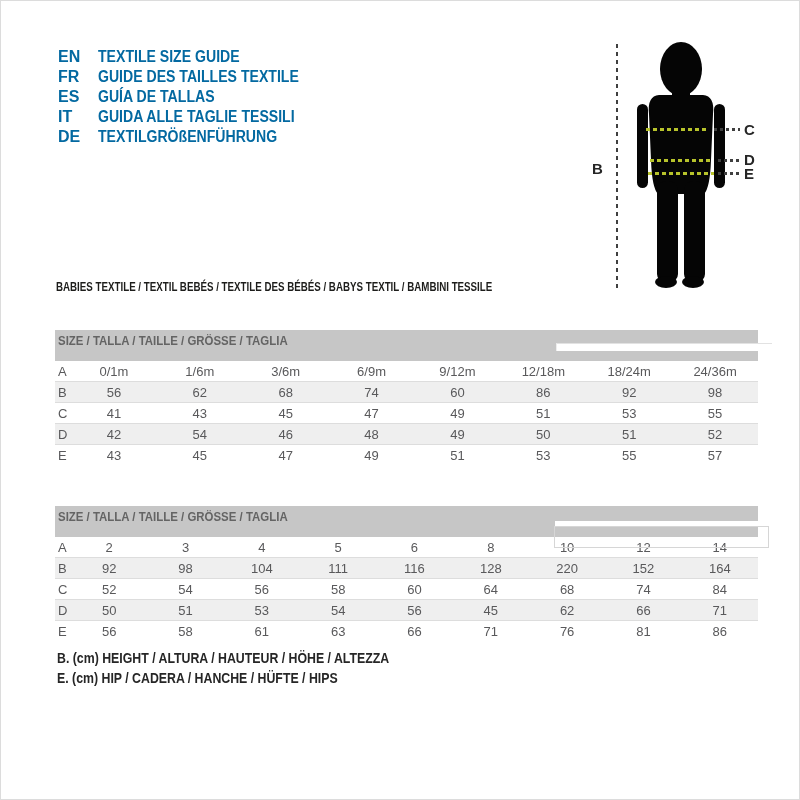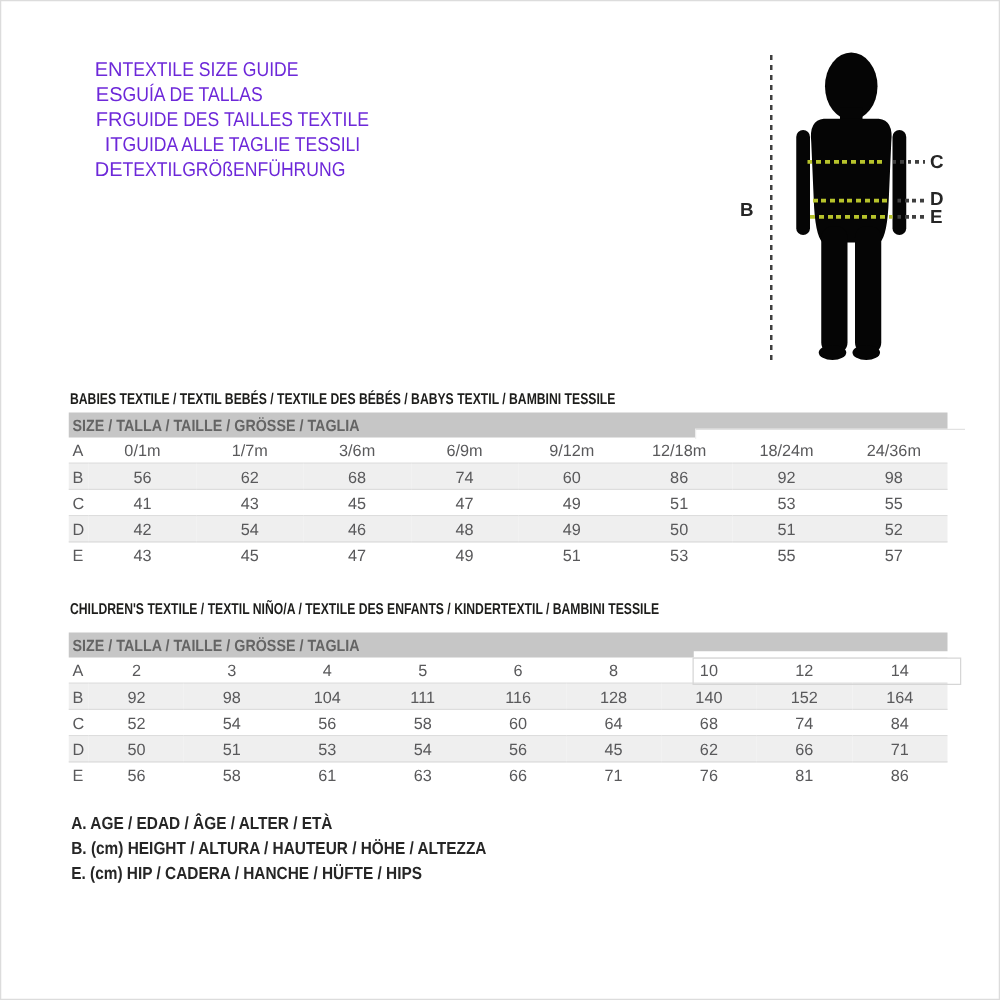--- a/index.html
+++ b/index.html
@@ -6,39 +6,39 @@
   .page{
     position:relative;width:800px;height:800px;background:#ffffff;overflow:hidden;
     font-family:"Liberation Sans","DejaVu Sans",sans-serif;color:#1d1d1b;
     box-shadow:0 0 0 1px #dcdcdc inset;
   }
   .cond{display:inline-block;transform:scaleX(.78);transform-origin:0 50%;white-space:nowrap;}
   .cond90{display:inline-block;transform:scaleX(.88);transform-origin:0 50%;white-space:nowrap;}
 
   
   .lang-list{position:absolute;left:58px;top:47px;}
-  .lang-row{display:flex;height:20px;line-height:20px;font-size:16px;font-weight:400;color:#6d28d9;text-align:right;}
+  .lang-row{display:flex;height:20px;line-height:20px;font-size:16px;font-weight:700;color:#0369a1;}
   .lang-code{width:40px;}
   
   .fig-svg{position:absolute;left:633px;top:38px;}
   .vdash{position:absolute;left:616px;top:44px;width:2px;height:246px;
     background:repeating-linear-gradient(180deg,#3f3f3f 0 4px,transparent 4px 8px);}
   .gdots{position:absolute;height:3px;
     background:repeating-linear-gradient(90deg,#b7c32b 0 4px,transparent 4px 7px);}
   .kdots{position:absolute;height:3px;
     background:repeating-linear-gradient(90deg,#3f3f3f 0 3px,transparent 3px 6px);}
   .mlabel{position:absolute;font-size:15px;font-weight:700;color:#262626;}
 
   
   .sec-head{position:absolute;font-size:12.5px;font-weight:700;color:#1d1d1b;}
 
   
   .size-table{position:absolute;width:703px;border-collapse:collapse;table-layout:fixed;}
   .size-table th{height:20px;background:#c6c6c6;color:#646464;text-align:left;
-    font-size:13px;font-weight:700;padding:0 0 0 3px;}
+    font-size:13px;font-weight:700;padding:0 0 11px 3px;}
   .size-table td{height:20px;text-align:center;font-size:13px;color:#59595b;padding:0;}
   .size-table td.lbl{text-align:left;padding-left:3px;}
   .size-table tr.alt{background:#efefef;}
   .size-table tr.alt td{border-top:1px solid #dddddd;border-bottom:1px solid #dddddd;}
 
   
   .legend{position:absolute;left:57px;top:648px;}
   .legend-row{height:20px;line-height:20px;font-size:14px;font-weight:700;color:#262626;}
 
   
@@ -52,26 +52,26 @@
 <body>
 
 <div class="page">
 
   <div class="lang-list">
     <div class="lang-row">
       <span class="lang-code">EN</span>
       <span class="cond90">TEXTILE SIZE GUIDE</span>
     </div>
     <div class="lang-row">
+      <span class="lang-code">FR</span>
+      <span class="cond90">GUIDE DES TAILLES TEXTILE</span>
+    </div>
+    <div class="lang-row">
       <span class="lang-code">ES</span>
       <span class="cond90">GUÍA DE TALLAS</span>
-    </div>
-    <div class="lang-row">
-      <span class="lang-code">FR</span>
-      <span class="cond90">GUIDE DES TAILLES TEXTILE</span>
     </div>
     <div class="lang-row">
       <span class="lang-code">IT</span>
       <span class="cond90">GUIDA ALLE TAGLIE TESSILI</span>
     </div>
     <div class="lang-row">
       <span class="lang-code">DE</span>
       <span class="cond90">TEXTILGRÖßENFÜHRUNG</span>
     </div>
   </div>
@@ -98,21 +98,21 @@
   <div class="mlabel" style="left:744px;top:121px;">C</div>
 
   <div class="gdots" style="left:650px;top:159px;width:62px;"></div>
   <div class="kdots" style="left:718px;top:159px;width:22px;"></div>
   <div class="mlabel" style="left:744px;top:151px;">D</div>
 
   <div class="gdots" style="left:648px;top:172px;width:66px;"></div>
   <div class="kdots" style="left:718px;top:172px;width:22px;"></div>
   <div class="mlabel" style="left:744px;top:165px;">E</div>
 
-  <div class="sec-head" style="left:56px;top:312px;">
+  <div class="sec-head" style="left:56px;top:280px;">
     <span class="cond">BABIES TEXTILE / TEXTIL BEBÉS / TEXTILE DES BÉBÉS / BABYS TEXTIL / BAMBINI TESSILE</span>
   </div>
   <table class="size-table" style="left:55px;top:330px;">
     <colgroup>
         <col style="width:16px">
         <col>
         <col>
         <col>
         <col>
         <col>
@@ -124,21 +124,21 @@
       <tr>
         <th colspan="9">
           <span class="cond90">SIZE / TALLA / TAILLE / GRÖSSE / TAGLIA</span>
         </th>
       </tr>
     </thead>
     <tbody>
         <tr>
           <td class="lbl">A</td>
           <td>0/1m</td>
-          <td>1/7m</td>
+          <td>1/6m</td>
           <td>3/6m</td>
           <td>6/9m</td>
           <td>9/12m</td>
           <td>12/18m</td>
           <td>18/24m</td>
           <td>24/36m</td>
         </tr>
         <tr class="alt">
           <td class="lbl">B</td>
           <td>56</td>
@@ -179,23 +179,20 @@
           <td>47</td>
           <td>49</td>
           <td>51</td>
           <td>53</td>
           <td>55</td>
           <td>57</td>
         </tr>
       </tbody>
   </table>
 
-  <div class="sec-head" style="left:56px;top:480px;">
-    <span class="cond">CHILDREN'S TEXTILE / TEXTIL NIÑO/A / TEXTILE DES ENFANTS / KINDERTEXTIL / BAMBINI TESSILE</span>
-  </div>
   <table class="size-table" style="left:55px;top:506px;">
     <colgroup>
         <col style="width:16px">
         <col>
         <col>
         <col>
         <col>
         <col>
         <col>
         <col>
@@ -223,21 +220,21 @@
           <td>14</td>
         </tr>
         <tr class="alt">
           <td class="lbl">B</td>
           <td>92</td>
           <td>98</td>
           <td>104</td>
           <td>111</td>
           <td>116</td>
           <td>128</td>
-          <td>140</td>
+          <td>220</td>
           <td>152</td>
           <td>164</td>
         </tr>
         <tr>
           <td class="lbl">C</td>
           <td>52</td>
           <td>54</td>
           <td>56</td>
           <td>58</td>
           <td>60</td>
@@ -272,20 +269,18 @@
         </tr>
       </tbody>
   </table>
 
   <div class="patch-babies"></div>
   <div class="patch-children-strip"></div>
   <div class="patch-children-box"></div>
 
   <div class="legend">
     <div class="legend-row">
-      <span class="cond90">A. AGE / EDAD / ÂGE / ALTER / ETÀ</span></div>
-    <div class="legend-row">
       <span class="cond90">B. (cm) HEIGHT / ALTURA / HAUTEUR / HÖHE / ALTEZZA</span></div>
     <div class="legend-row">
       <span class="cond90">E. (cm) HIP / CADERA / HANCHE / HÜFTE / HIPS</span></div>
   </div>
 
 </div>
 
 </body></html>

